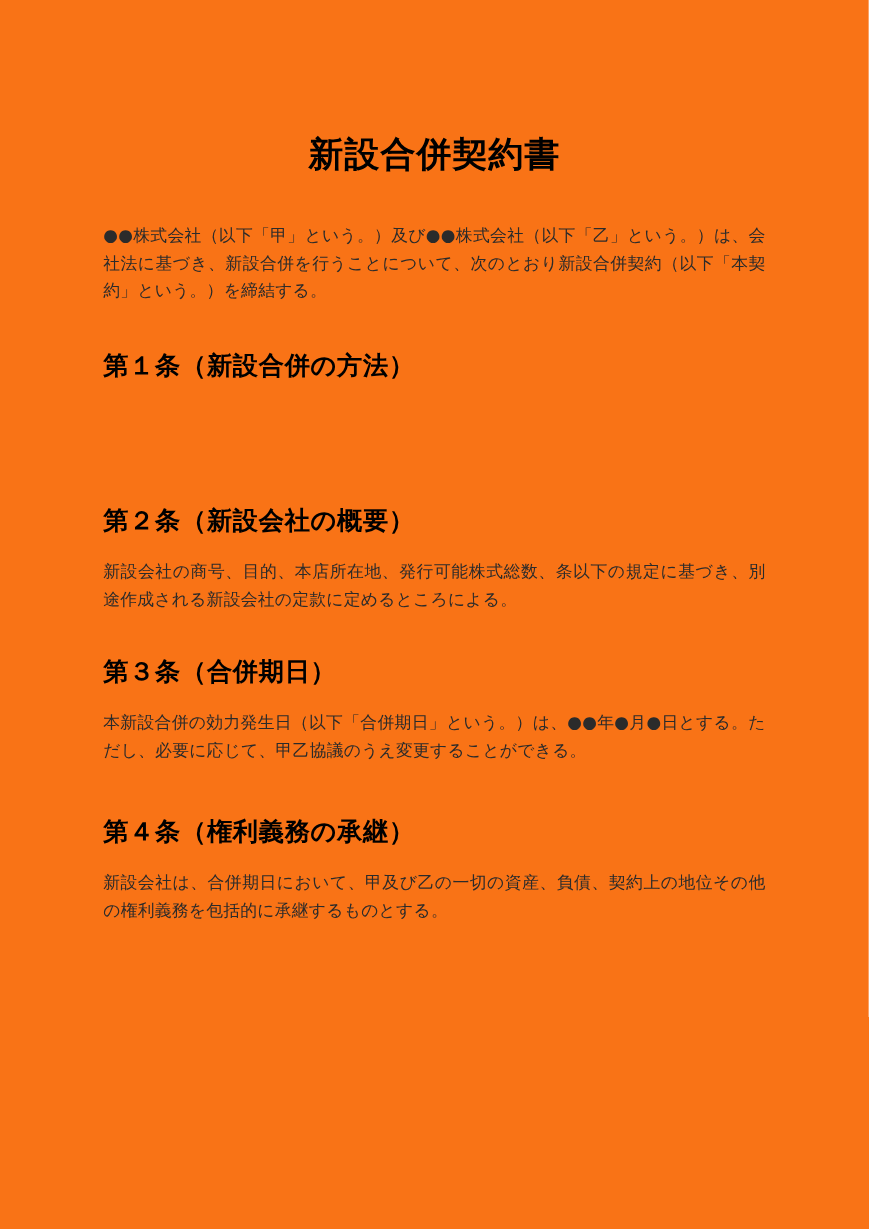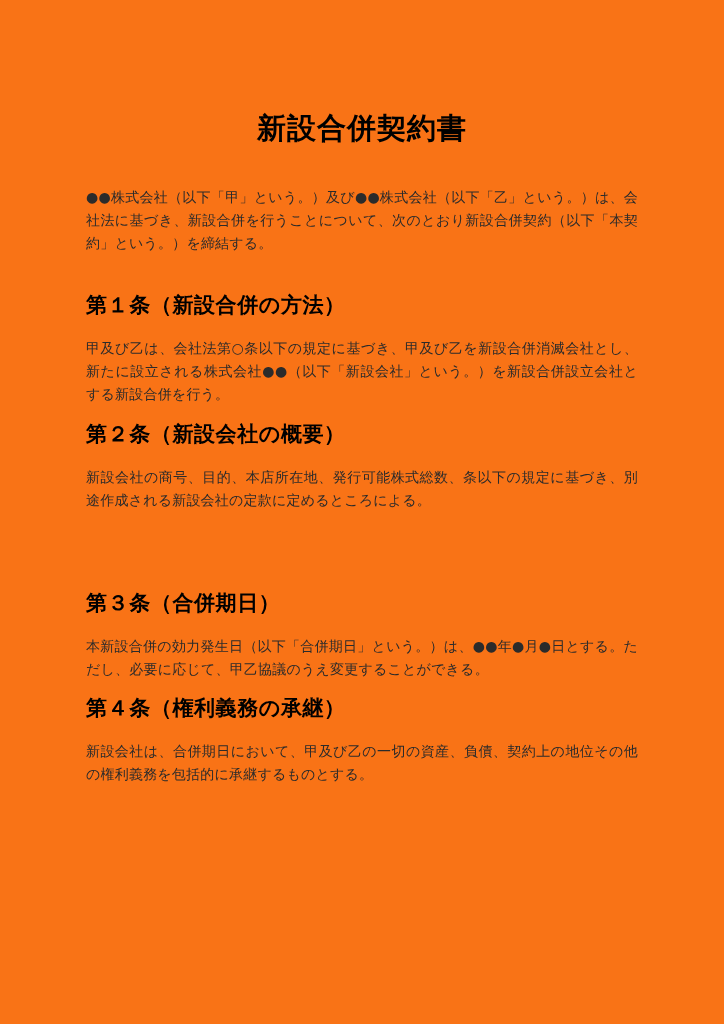--- a/index.html
+++ b/index.html
@@ -63,39 +63,38 @@
     margin: 0 0 19px 0;
     font-size: 21px;
     font-weight: bold;
     color: #000000;
     line-height: 1.25;
     letter-spacing: 0.6px;
     white-space: nowrap;
   }
   .art-1 { top: 292px; }
   .art-2 { top: 421px; }
-  .art-3 { top: 547px; margin-top: 43px; }
-  .art-4 { top: 695px; }
+  .art-3 { top: 547px; }
+  .art-4 { top: 680px; }
   .art-5 { top: 797px; }
 </style>
 </head>
 <body>
 
 <div class="page">
   <div class="content">
 
     <h1 class="doc-title">新設合併契約書</h1>
 
     <div class="body-block intro-para">
       <p class="para">●●株式会社（以下「甲」という。）及び●●株式会社（以下「乙」という。）は、会社法に基づき、新設合併を行うことについて、次のとおり新設合併契約（以下「本契約」という。）を締結する。</p>
     </div>
 
     <section class="article art-1">
       <h2 class="article-heading">第１条（新設合併の方法）</h2>
-      <p class="para">甲及び乙は、会社法第○条以下の規定に基づき、甲及び乙を新設合併消滅会社とし、新たに設立される株式会社●●（以下「新設会社」という。）を新設合併設立会社とする新設合併を行う。</p>
     </section>
 
     <section class="article art-2">
       <h2 class="article-heading">第２条（新設会社の概要）</h2>
       <p class="para">新設会社の商号、目的、本店所在地、発行可能株式総数、条以下の規定に基づき、別途作成される新設会社の定款に定めるところによる。</p>
     </section>
 
     <section class="article art-3">
       <h2 class="article-heading">第３条（合併期日）</h2>
       <p class="para">本新設合併の効力発生日（以下「合併期日」という。）は、●●年●月●日とする。ただし、必要に応じて、甲乙協議のうえ変更することができる。</p>

